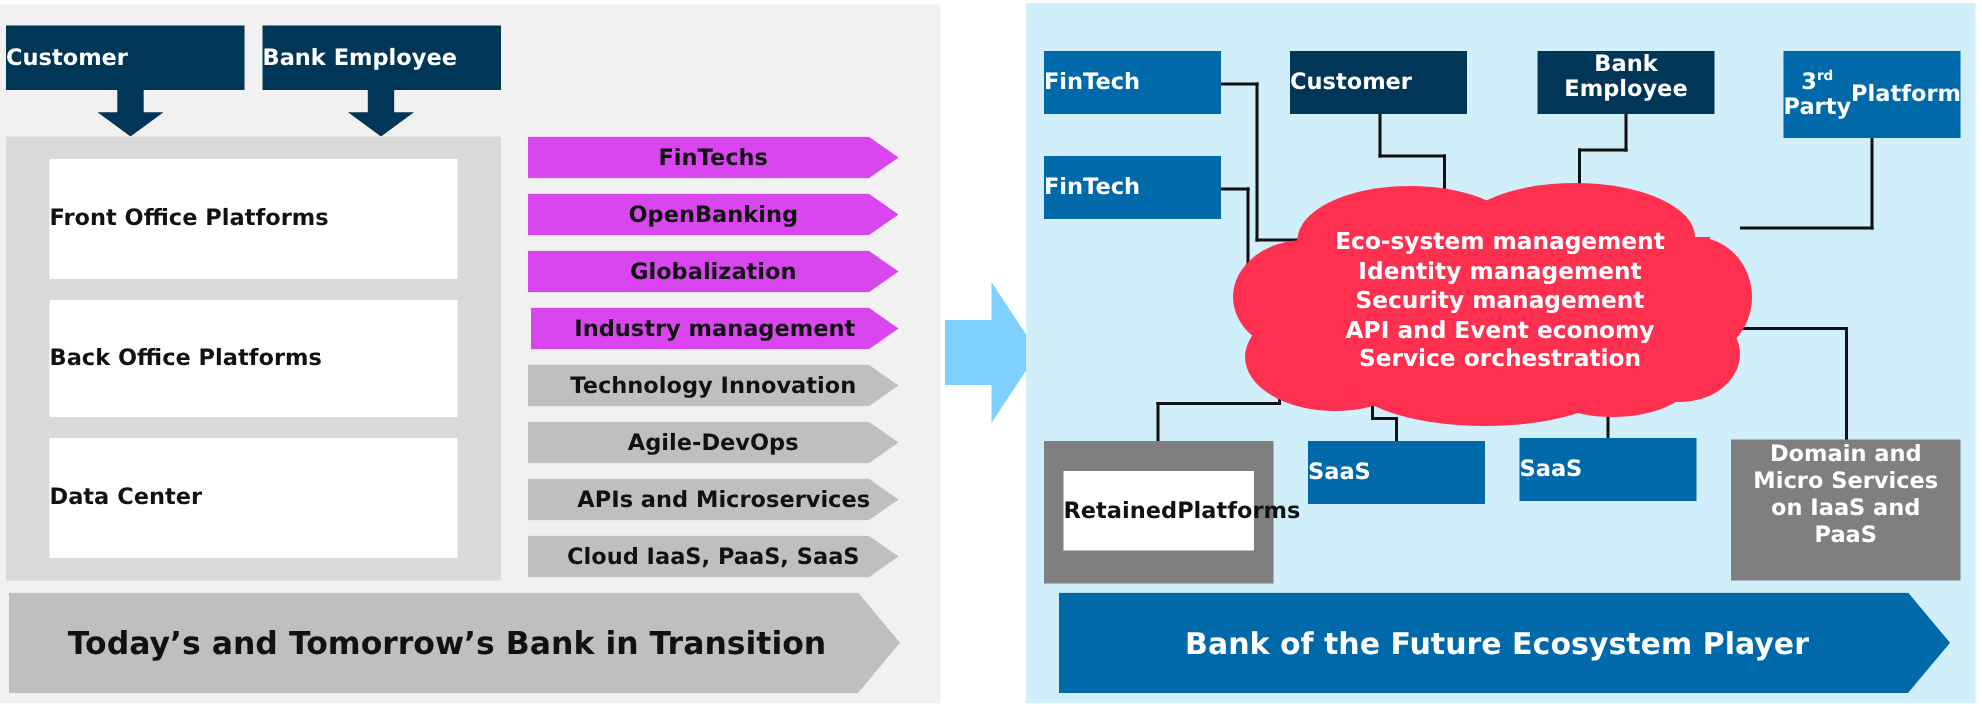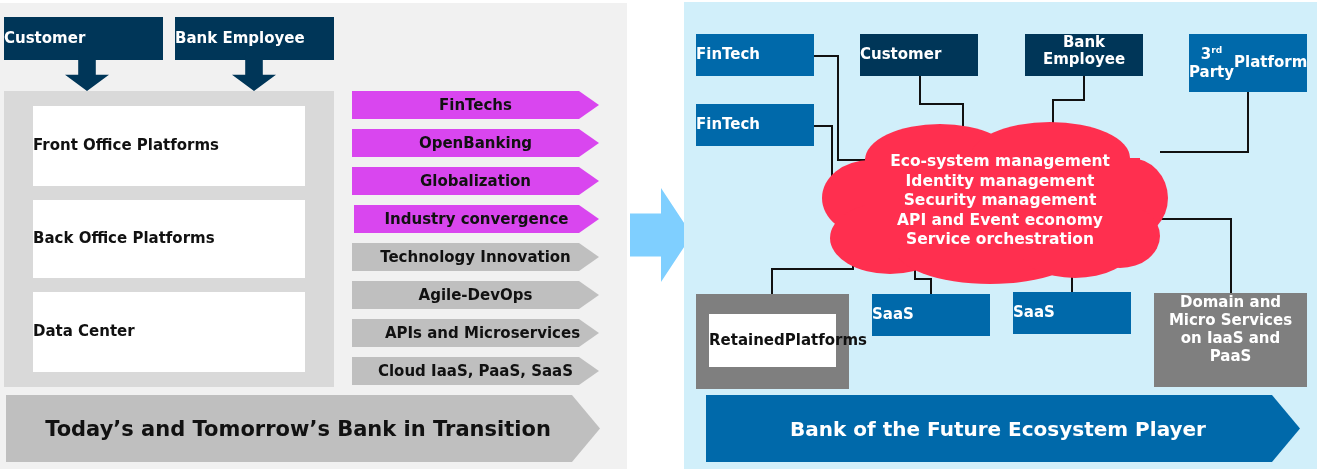--- a/index.html
+++ b/index.html
@@ -49,21 +49,21 @@
 <div class="abs chev light" style="left:352px;top:91px;width:247px;height:28px;">
     <span>FinTechs</span>
   </div>
 <div class="abs chev light" style="left:352px;top:129px;width:247px;height:28px;">
     <span>OpenBanking</span>
   </div>
 <div class="abs chev light" style="left:352px;top:167px;width:247px;height:28px;">
     <span>Globalization</span>
   </div>
 <div class="abs chev light" style="left:354px;top:205px;width:245px;height:28px;">
-    <span>Industry convergence</span>
+    <span>Industry management</span>
   </div>
 <div class="abs chev dark" style="left:352px;top:243px;width:247px;height:28px;">
     <span>Technology Innovation</span>
   </div>
 <div class="abs chev dark" style="left:352px;top:281px;width:247px;height:28px;">
     <span>Agile-DevOps</span>
   </div>
 <div class="abs chev dark" style="left:352px;top:319px;width:247px;height:28px;padding-left:14px;">
     <span>APIs and Microservices</span>
   </div>

